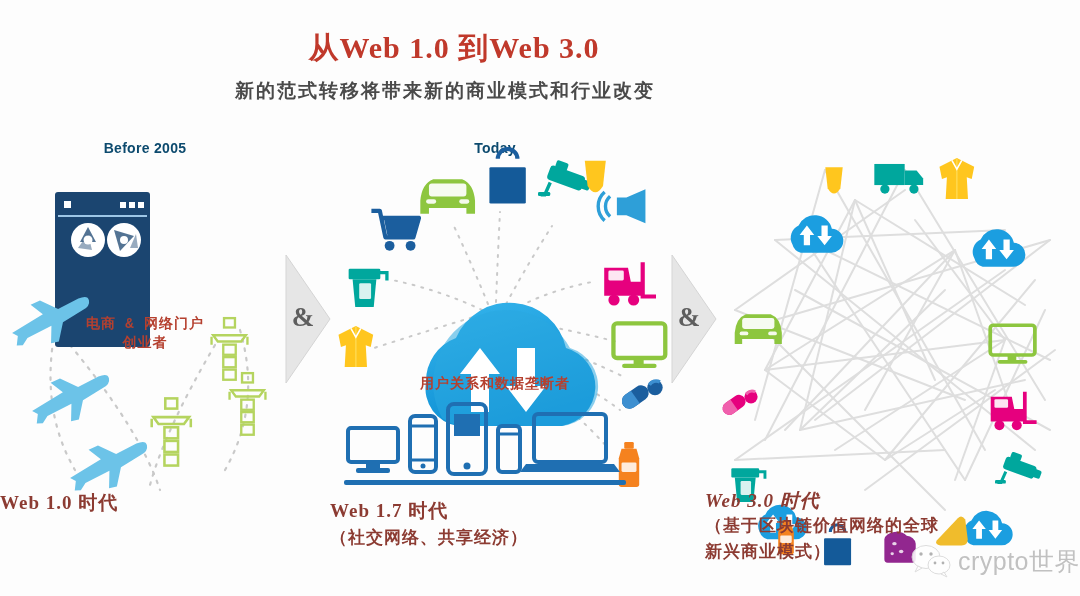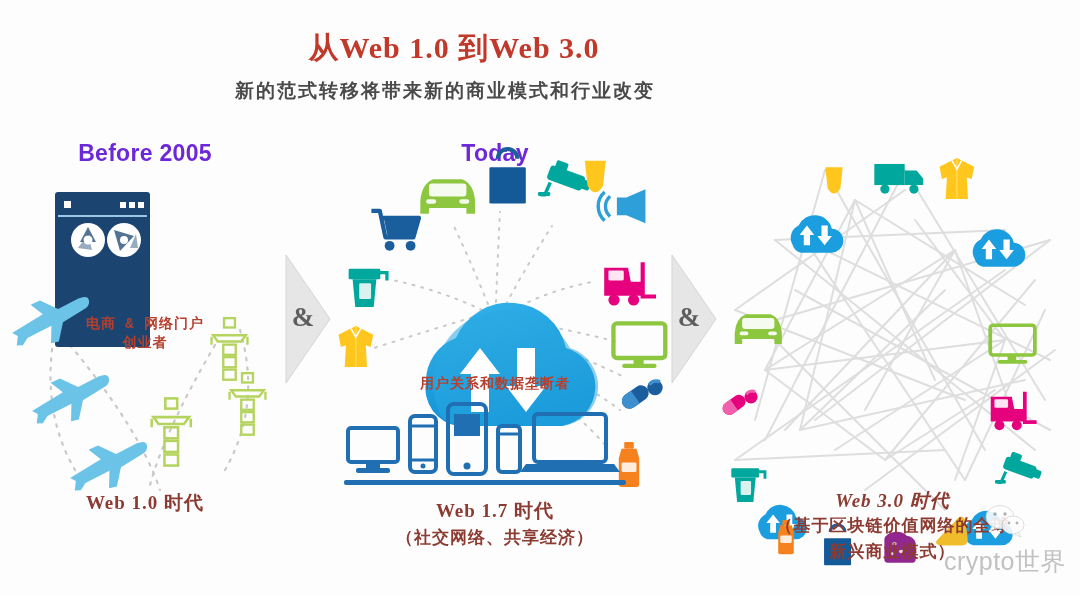--- a/index.html
+++ b/index.html
@@ -49,31 +49,30 @@
   .panel-1 { left: 0;    width: 290px; }
   .panel-2 { left: 330px; width: 330px; }
   .panel-3 { left: 705px; width: 375px; }
 
   .panel-header {
     position: absolute;
     top: 10px;
     left: 0;
     width: 100%;
     text-align: center;
-    font-size: 23px;
+    font-size: 14px;
     font-weight: bold;
-    color: #6d28d9;
+    color: #0c4a6e;
     letter-spacing: 0.3px;
   }
 
   .era-caption {
     position: absolute;
     left: 0;
     width: 100%;
-    text-align: center;
     font-family: "Liberation Serif", serif;
     color: #8c3b32;
     font-weight: bold;
     letter-spacing: 1px;
   }
   .era-main { font-size: 19px; }
   .era-sub  { font-size: 17px; }
 
   .red-label {
     position: absolute;
@@ -106,28 +105,27 @@
     font-weight: bold;
     color: #5e5e5e;
   }
   .sep-1 { left: 286px; }
   .sep-2 { left: 672px; }
 
   svg { display: block; overflow: visible; }
   .layer { position: absolute; left: 0; top: 0; }
   .watermark {
     position: absolute;
-    right: 14px;
+    right: 0;
     bottom: 18px;
     display: flex;
     align-items: center;
     gap: 7px;
     opacity: 0.88;
     z-index: 20;
-    flex-direction: column;
   }
   .wm-text {
     font-size: 25px;
     color: #b9b9b9;
     font-weight: 500;
     letter-spacing: 0.5px;
   }
 </style>
 </head>
 <body>

